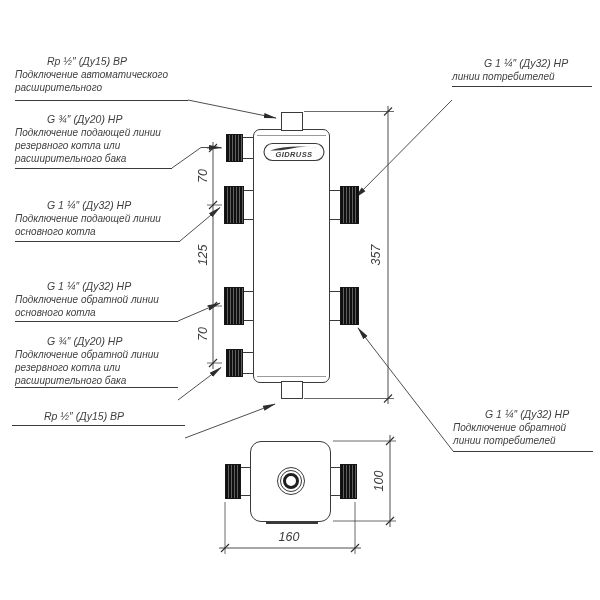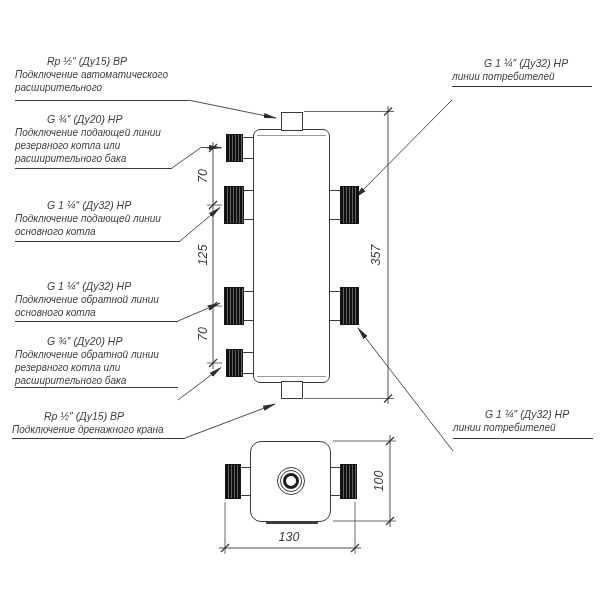--- a/index.html
+++ b/index.html
@@ -106,39 +106,46 @@
 
   <div class="outline" style="left:242px;top:352px;width:12px;height:22px;"></div>
   <div class="thread" style="left:226px;top:349px;width:17px;height:28px;"></div>
 
   <div class="outline" style="left:329px;top:190px;width:13px;height:30px;"></div>
   <div class="thread" style="left:340px;top:186px;width:19px;height:38px;"></div>
 
   <div class="outline" style="left:329px;top:291px;width:13px;height:30px;"></div>
   <div class="thread" style="left:340px;top:287px;width:19px;height:38px;"></div>
 
+  <div class="logo-badge" style="left:263px;top:142px;">
+    <svg width="62" height="20" viewBox="0 0 62 20">
+      <rect x="1" y="1.5" width="60" height="17" rx="8.5" fill="none" stroke="#3a3a3a" stroke-width="1.1"></rect>
+      <path d="M7,8.5 Q24,2.5 55,5.5 Q40,3.5 26,7 Q16,9 7,8.5 Z" fill="#3a3a3a"></path>
+      <text x="31" y="14.5" text-anchor="middle" font-size="7.5" font-weight="bold" font-style="italic" letter-spacing="0.4" fill="#3a3a3a">GIDRUSS</text>
+    </svg>
+  </div>
 
   <div class="outline" style="left:250px;top:441px;width:81px;height:81px;border-radius:11px;"></div>
   <div class="circle" style="left:277px;top:467px;width:28px;height:28px;border:1.2px solid #3a3a3a;"></div>
   <div class="circle" style="left:280px;top:470px;width:22px;height:22px;border:1.2px solid #3a3a3a;"></div>
   <div class="circle" style="left:283px;top:473px;width:16px;height:16px;border:3px solid #1f1f1f;"></div>
 
   <div class="outline" style="left:240px;top:467px;width:11px;height:29px;"></div>
   <div class="thread" style="left:225px;top:464px;width:16px;height:35px;"></div>
 
   <div class="outline" style="left:330px;top:467px;width:11px;height:29px;"></div>
   <div class="thread" style="left:340px;top:464px;width:17px;height:35px;"></div>
   <div class="accent" style="left:266px;top:522px;width:52px;height:2px;"></div>
 
   <div class="dimtext rot" style="left:178px;top:168px;">70</div>
   <div class="dimtext rot" style="left:178px;top:247px;">125</div>
   <div class="dimtext rot" style="left:178px;top:326px;">70</div>
   <div class="dimtext rot" style="left:351px;top:247px;">357</div>
   <div class="dimtext rot" style="left:354px;top:473px;">100</div>
-  <div class="dimtext" style="left:264px;top:529px;">130</div>
+  <div class="dimtext" style="left:264px;top:529px;">160</div>
 
   <div class="callout" style="left:15px;top:55px;width:173px;padding-bottom:6px;">
     <div class="spec">Rp ½″ (Ду15) ВР</div>
     <div class="cl">Подключение автоматического</div>
     <div class="cl">расширительного</div>
   </div>
 
   <div class="callout" style="left:15px;top:113px;width:157px;padding-bottom:3px;">
     <div class="spec">G ¾″ (Ду20) НР</div>
     <div class="cl">Подключение подающей линии</div>
@@ -160,26 +167,26 @@
 
   <div class="callout" style="left:15px;top:335px;width:163px;">
     <div class="spec">G ¾″ (Ду20) НР</div>
     <div class="cl">Подключение обратной линии</div>
     <div class="cl">резервного котла или</div>
     <div class="cl">расширительного бака</div>
   </div>
 
   <div class="callout" style="left:12px;top:410px;width:173px;padding-bottom:2px;">
     <div class="spec">Rp ½″ (Ду15) ВР</div>
-    <div class="cl">Подключение дренажного крана</div>
   </div>
 
   <div class="callout" style="left:452px;top:57px;width:140px;padding-bottom:3px;">
     <div class="spec">G 1 ¼″ (Ду32) НР</div>
     <div class="cl">линии потребителей</div>
   </div>
 
   <div class="callout" style="left:453px;top:408px;width:140px;padding-bottom:4px;">
     <div class="spec">G 1 ¼″ (Ду32) НР</div>
+    <div class="cl">Подключение обратной</div>
     <div class="cl">линии потребителей</div>
   </div>
 
 </div>
 
 </body></html>

